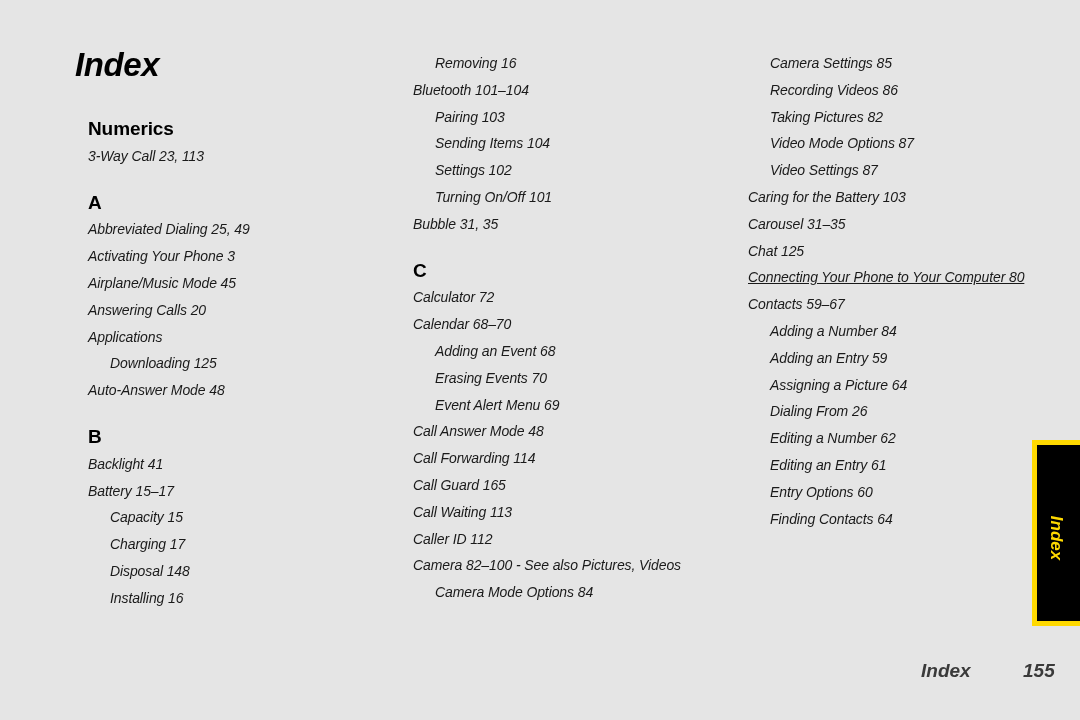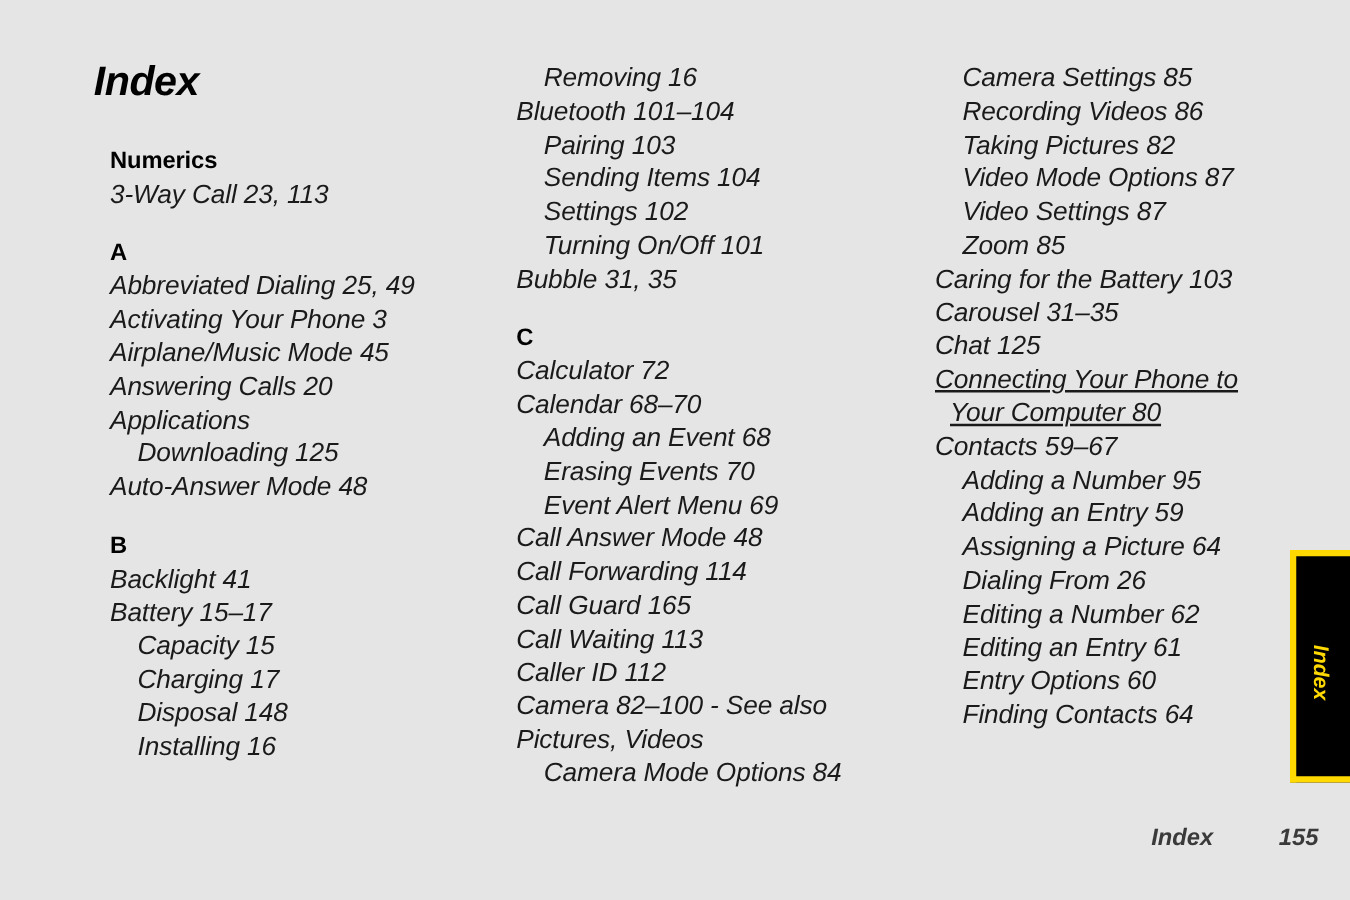--- a/index.html
+++ b/index.html
@@ -52,21 +52,21 @@
   .col-1 { left: 88px; }
   .col-2 { left: 413px; }
   .col-3 { left: 748px; }
 
   
   .col-1 .col-inner { padding-top: 66px; }
   .col-2 .col-inner { padding-top: 0px; }
   .col-3 .col-inner { padding-top: 0px; }
 
   .entry {
-    font-size: 21px;
+    font-size: 14px;
     font-style: italic;
     color: #1a1a1a;
     line-height: 26.8px;
     white-space: nowrap;
     letter-spacing: -0.1px;
   }
   .entry.wrap {
     white-space: normal;
     text-indent: 0;
     padding-left: 9px;
@@ -201,27 +201,26 @@
           <div class="entry sub">Camera Mode Options  84</div>
         </div>
     </div>
     <div class="col col-3">
       <div class="col-inner">
           <div class="entry sub">Camera Settings  85</div>
           <div class="entry sub">Recording Videos  86</div>
           <div class="entry sub">Taking Pictures  82</div>
           <div class="entry sub">Video Mode Options  87</div>
           <div class="entry sub">Video Settings  87</div>
-          <div class="entry sub">Zoom  85</div>
           <div class="entry">Caring for the Battery  103</div>
           <div class="entry">Carousel  31–35</div>
           <div class="entry">Chat  125</div>
           <div class="entry hang">Connecting Your Phone to Your Computer  80</div>
           <div class="entry">Contacts  59–67</div>
-          <div class="entry sub">Adding a Number  95</div>
+          <div class="entry sub">Adding a Number  84</div>
           <div class="entry sub">Adding an Entry 59</div>
           <div class="entry sub">Assigning a Picture  64</div>
           <div class="entry sub">Dialing From  26</div>
           <div class="entry sub">Editing a Number 62</div>
           <div class="entry sub">Editing an Entry  61</div>
           <div class="entry sub">Entry Options  60</div>
           <div class="entry sub">Finding Contacts  64</div>
         </div>
     </div>
   </div>

